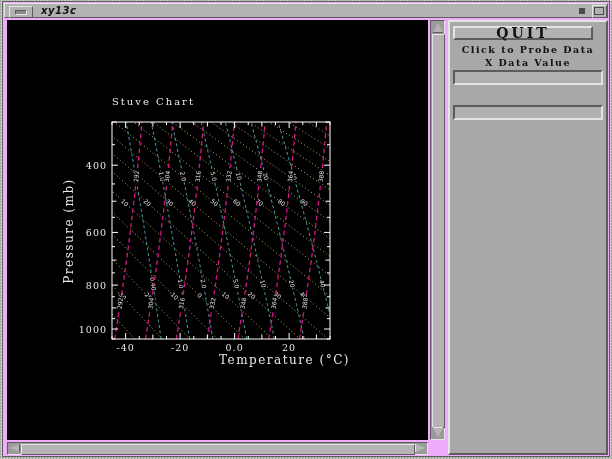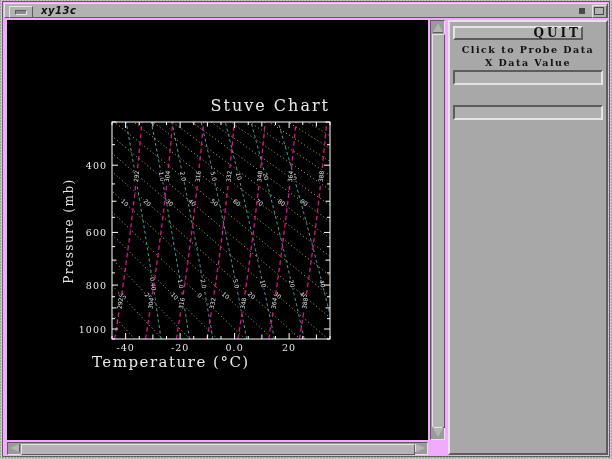--- a/index.html
+++ b/index.html
@@ -29,26 +29,26 @@
     position:absolute;left:36px;top:1px;font-size:10px;font-weight:bold;font-style:italic;
     color:#111;letter-spacing:0.5px;
   }
   .tb-dot{position:absolute;left:574px;top:4px;width:6px;height:6px;background:#4a4a4a;}
   .tb-max{left:587px;width:13px;top:1px;height:11px;}
   .tb-max-inner{position:absolute;left:1px;top:1px;width:8px;height:6px;border:1px solid #4a4a4a;}
   .canvas{
     position:absolute;left:4px;top:18px;width:421px;height:420px;background:#000;
   }
   .chart-title{
-    position:absolute;left:105px;top:76px;width:218px;text-align:right;
-    color:#e8e8e8;font-family:"DejaVu Serif",serif;font-size:16px;letter-spacing:2px;
+    position:absolute;left:105px;top:76px;width:218px;text-align:left;
+    color:#e8e8e8;font-family:"DejaVu Serif",serif;font-size:10px;letter-spacing:2px;
   }
   .chart-xlabel{
-    position:absolute;left:85px;top:333px;width:258px;text-align:left;
-    color:#e8e8e8;font-family:"DejaVu Serif",serif;font-size:15px;letter-spacing:1.5px;
+    position:absolute;left:85px;top:333px;width:258px;text-align:right;
+    color:#e8e8e8;font-family:"DejaVu Serif",serif;font-size:12px;letter-spacing:1.5px;
   }
   .chart-ylabel{
     position:absolute;left:-47px;top:204px;width:218px;height:14px;text-align:center;
     transform:rotate(-90deg);
     color:#e8e8e8;font-family:"DejaVu Serif",serif;font-size:12px;letter-spacing:1.5px;
   }
   .plot-svg{position:absolute;left:0;top:0;}
   .vscroll{
     position:absolute;left:427px;top:18px;width:15px;height:420px;
     background:#9a9a9a;border:1px solid;border-color:#5c5c5c #e4e4e4 #e4e4e4 #5c5c5c;box-sizing:border-box;
@@ -63,23 +63,23 @@
   .arr{position:absolute;width:0;height:0;}
   .arr-up{left:2px;top:2px;border-left:5px solid transparent;border-right:5px solid transparent;border-bottom:9px solid #b4b4b4;filter:drop-shadow(0 1px 0 #5c5c5c);}
   .arr-down{left:2px;bottom:2px;border-left:5px solid transparent;border-right:5px solid transparent;border-top:9px solid #b4b4b4;filter:drop-shadow(0 -1px 0 #e4e4e4);}
   .arr-left{left:2px;top:1px;border-top:4.5px solid transparent;border-bottom:4.5px solid transparent;border-right:9px solid #b4b4b4;filter:drop-shadow(1px 0 0 #5c5c5c);}
   .arr-right{right:2px;top:1px;border-top:4.5px solid transparent;border-bottom:4.5px solid transparent;border-left:9px solid #b4b4b4;filter:drop-shadow(-1px 0 0 #e4e4e4);}
   .panel{
     position:absolute;left:445px;top:18px;width:160px;height:435px;background:#a8a8a8;
     border:2px solid;border-color:#e4e4e4 #5c5c5c #5c5c5c #e4e4e4;box-sizing:border-box;
   }
   .quit-btn{
-    position:absolute;left:3px;top:4px;width:130px;height:14px;background:#b2b2b2;
+    position:absolute;left:3px;top:4px;width:140px;height:14px;background:#b2b2b2;
     border:2px solid;border-color:#e4e4e4 #5c5c5c #5c5c5c #e4e4e4;box-sizing:border-box;
-    text-align:right;font-family:"DejaVu Serif",serif;font-weight:bold;font-size:12px;
+    text-align:center;font-family:"DejaVu Serif",serif;font-weight:bold;font-size:14px;
     letter-spacing:3px;color:#111;line-height:10px;cursor:pointer;
   }
   .plabel{
     position:absolute;left:0;width:156px;text-align:center;
     font-family:"DejaVu Serif",serif;font-weight:bold;font-size:9.5px;letter-spacing:1.5px;color:#111;
   }
   .pfield{
     position:absolute;left:3px;width:150px;height:15px;background:#b0b0b0;
     border:2px solid;border-color:#5c5c5c #e4e4e4 #e4e4e4 #5c5c5c;box-sizing:border-box;
   }

